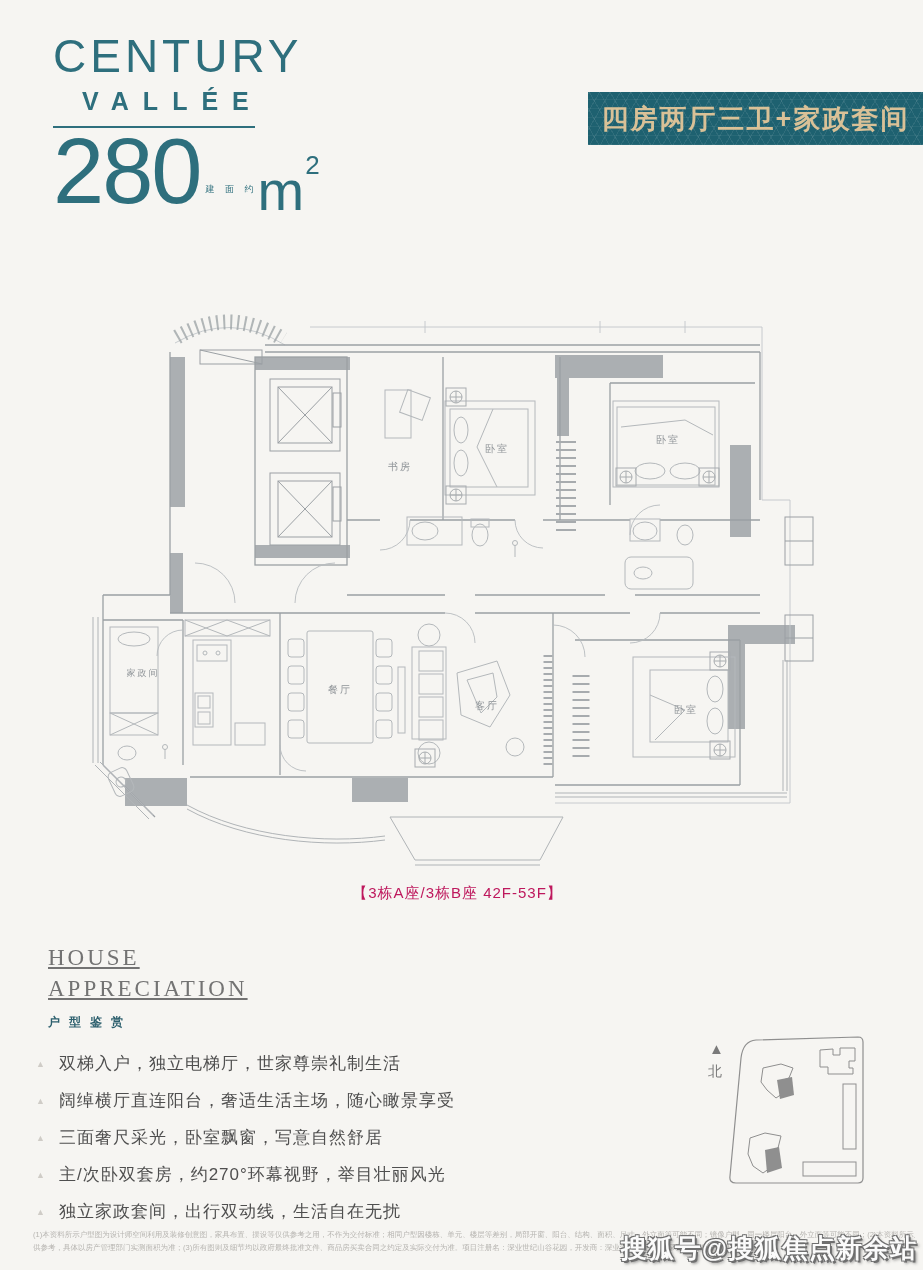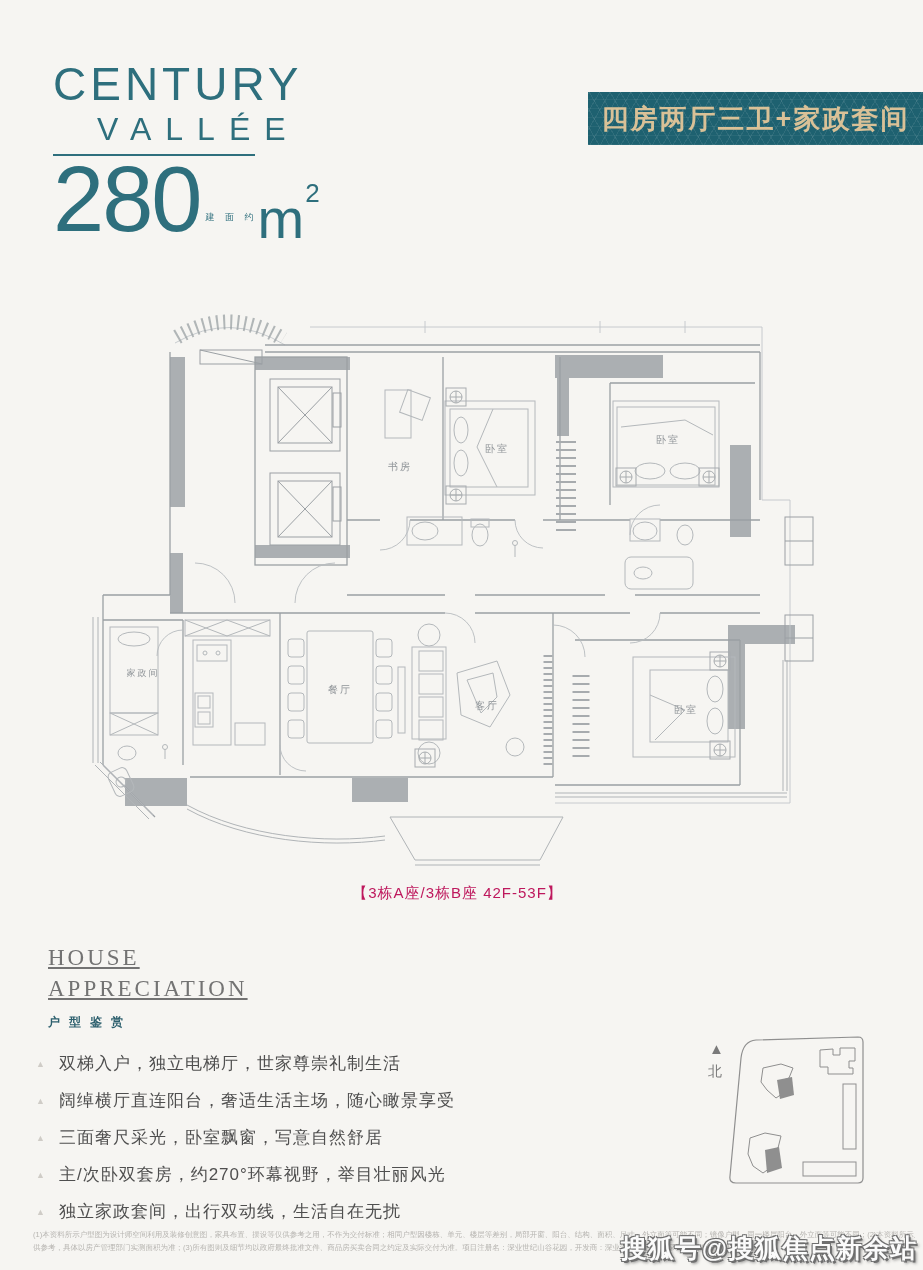--- a/index.html
+++ b/index.html
@@ -1,22 +1,22 @@
 <!DOCTYPE html>
 <html><head>
 <meta charset="utf-8">
 <style>
   html,body{margin:0;padding:0;}
   body{width:923px;height:1270px;position:relative;background:#f6f5f2;
        font-family:"Liberation Sans",sans-serif;overflow:hidden;}
 
   
   .logo{position:absolute;left:53px;top:30px;color:#2e6f7d;}
-  .logo .l1{font-size:46px;letter-spacing:4px;font-weight:400;line-height:52px;margin-top:28px;}
-  .logo .l2{font-size:32px;letter-spacing:14px;font-weight:400;margin-top:4px;margin-left:44px;line-height:30px;}
+  .logo .l1{font-size:46px;letter-spacing:4px;font-weight:400;line-height:52px;}
+  .logo .l2{font-size:25px;letter-spacing:14px;font-weight:700;margin-top:4px;margin-left:29px;line-height:30px;}
   .logo .rule{width:202px;height:2px;background:#2e6f7d;margin-top:10px;}
   .area{display:inline-flex;align-items:flex-end;margin-top:4px;color:#2e6f7d;}
   .area .num{font-size:92px;line-height:.86;font-weight:400;letter-spacing:-2px;text-align:right;}
   .area .mcol{display:inline-flex;flex-direction:row;align-items:center;margin-left:5px;}
   .area .approx{font-size:9px;letter-spacing:4px;margin-bottom:3px;white-space:nowrap;}
   .area .munit{font-size:56px;line-height:.72;font-weight:400;}
   .area .sup{font-size:26px;font-weight:400;transform:translateY(-30px);margin-left:1px;}
 
   
   .banner{position:absolute;left:588px;top:92px;width:335px;height:53px;

